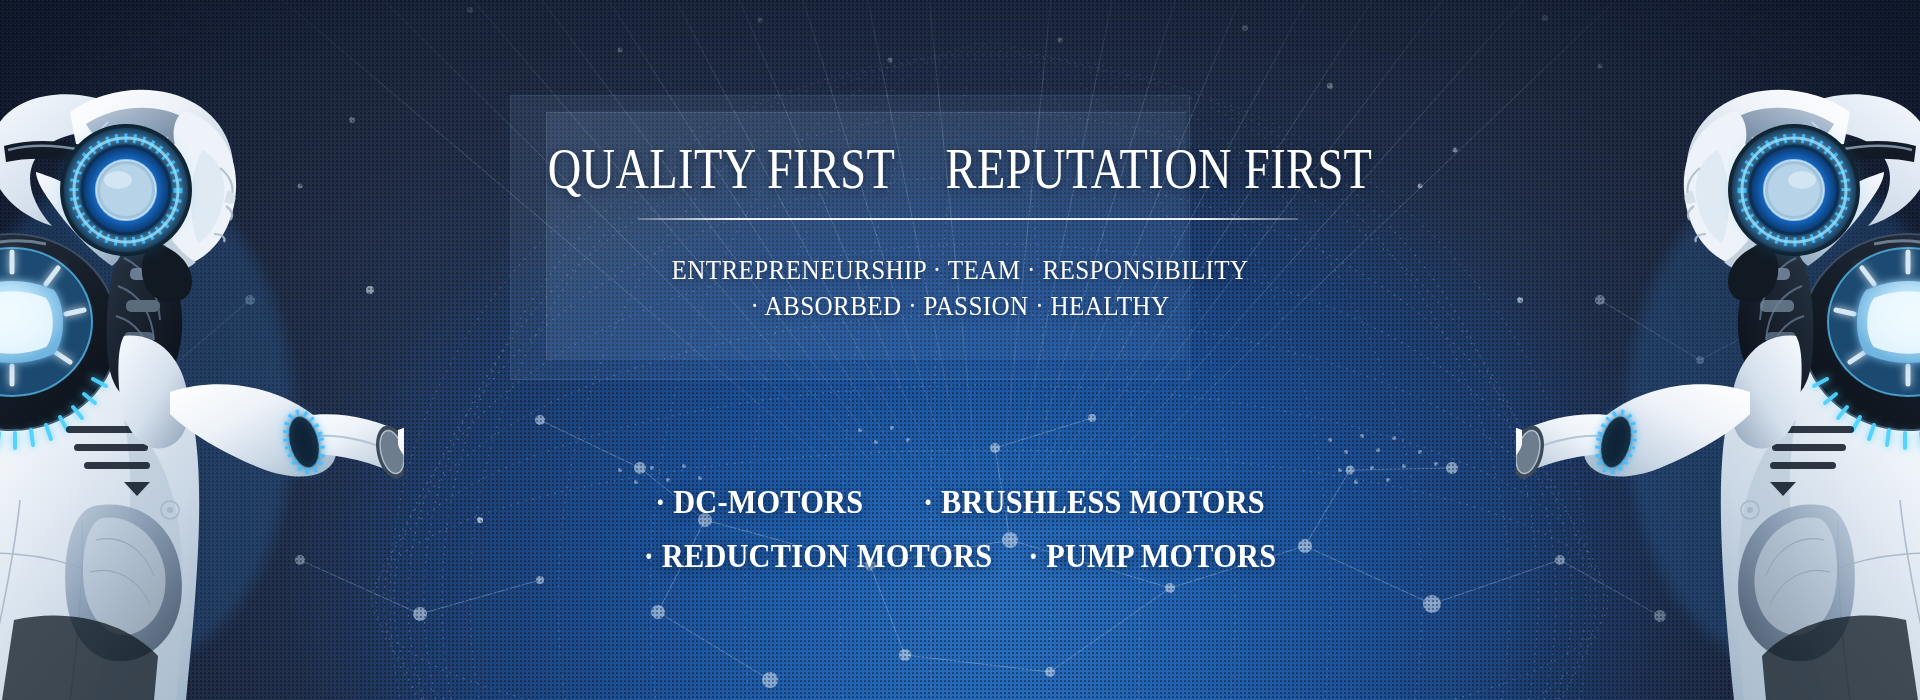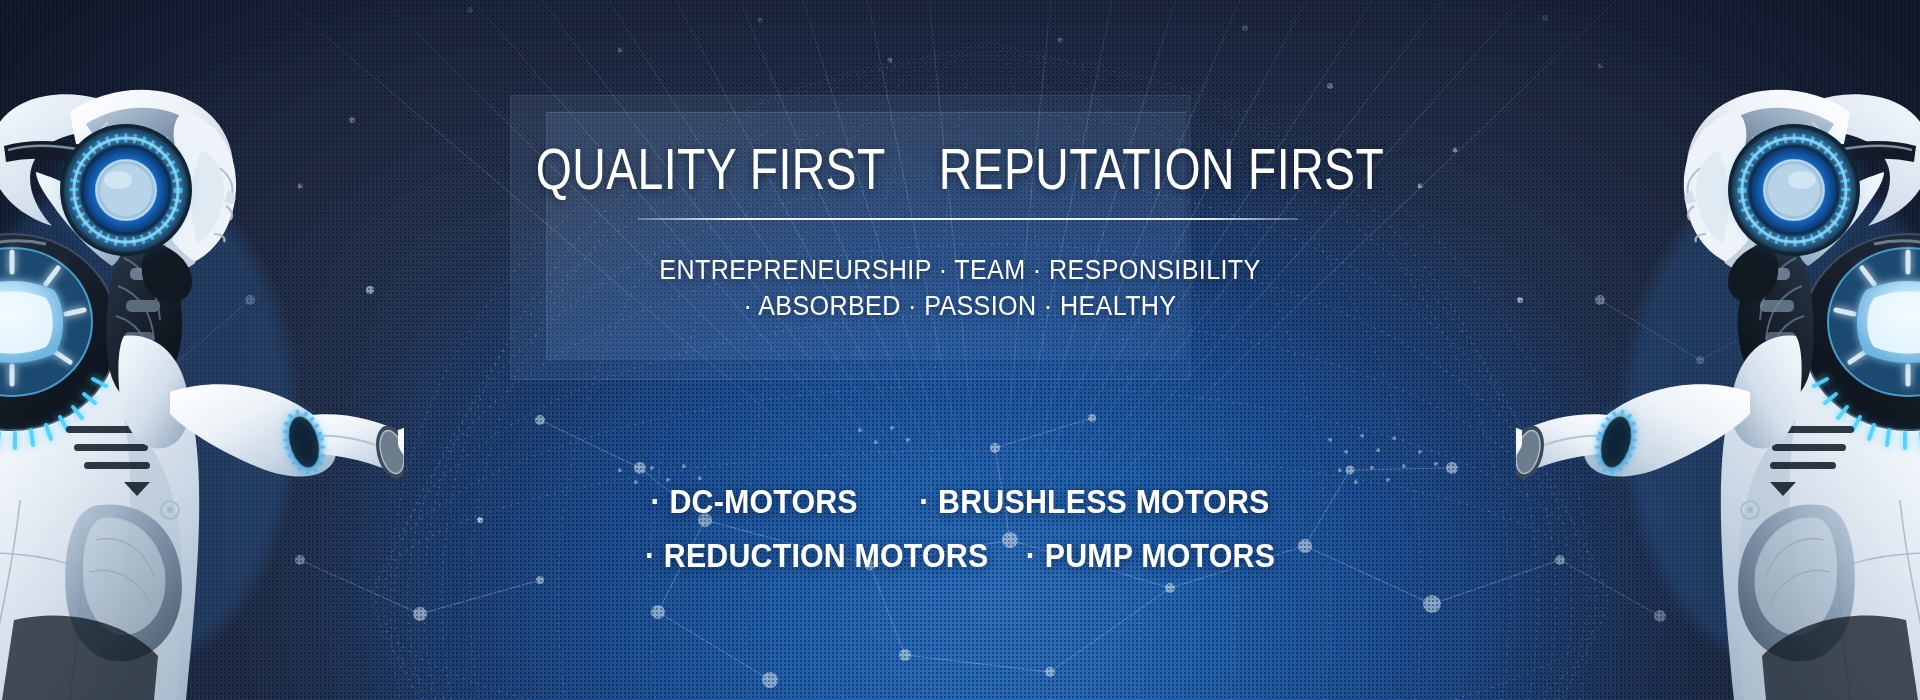--- a/index.html
+++ b/index.html
@@ -3,21 +3,21 @@
 <meta charset="utf-8">
 <title>Corporate Banner</title>
 <style>
   * { margin:0; padding:0; box-sizing:border-box; }
   html,body{ background:#0d1b33; }
 
   .banner{
     position:relative;
     width:1920px; height:700px;
     overflow:hidden;
-    font-family:Liberation Sans, sans-serif;
+    font-family:Liberation Serif, serif;
     background:#22304d;
   }
 
   
   .bg-base{
     position:absolute; inset:0;
     background:
       radial-gradient(ellipse 900px 620px at 52% 86%, #2a72c4 0%, #1f62b2 22%, #1b4f97 42%, #1d3f73 62%, #253756 80%, #2a3650 100%);
   }
   .bg-vignette{

